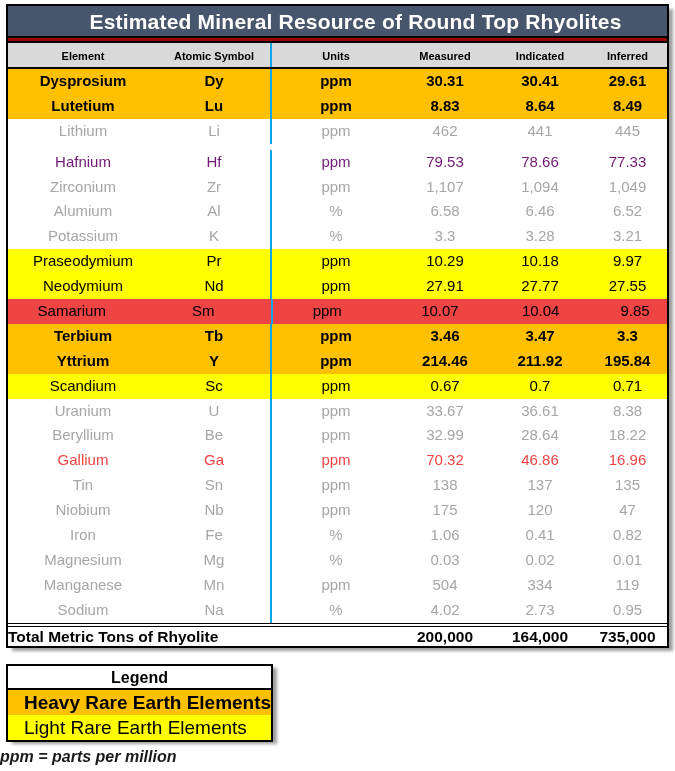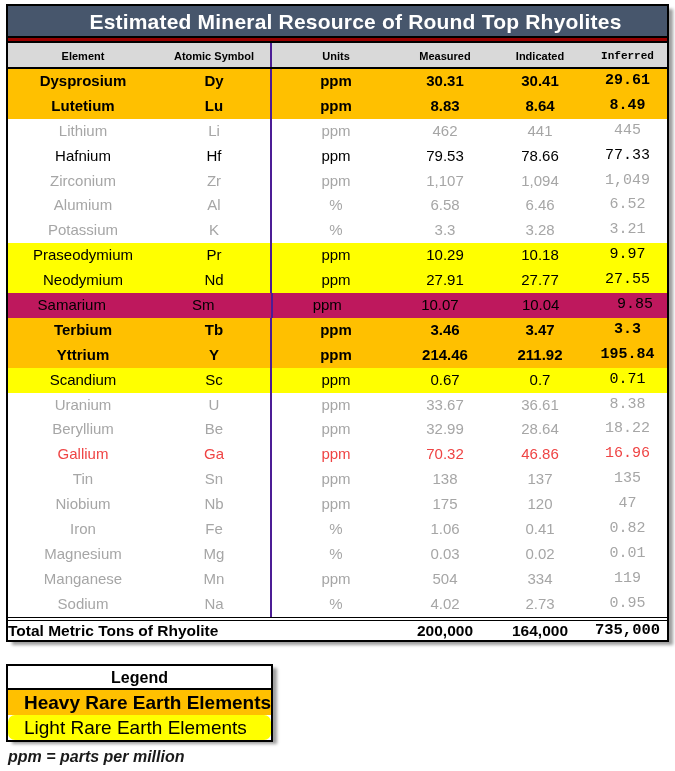--- a/index.html
+++ b/index.html
@@ -30,24 +30,24 @@
   .red-strip {
     height: 5px; background: #990000;
     border-bottom: 2px solid #000;
   }
 
   .grid-row { display: flex; width: 100%; }
   .cell { text-align: center; overflow: hidden; white-space: nowrap; }
 
   .col-element   { width: 150px; }
   .col-symbol    { width: 112px; }
-  .col-units     { width: 130px; border-left: 2px solid #4c1d95; }
+  .col-units     { width: 130px; border-left: 2px solid #0ea5e9; }
   .col-measured  { width: 90px;  }
   .col-indicated { width: 100px; }
-  .col-inferred  { width: 75px; font-family: Liberation Mono, monospace;  }
+  .col-inferred  { width: 75px;  }
 
   .header-row {
     height: 26px; line-height: 26px;
     background: #D9D9D9;
     font-weight: bold; font-size: 11px;
     border-bottom: 2px solid #000;
   }
 
   .row { height: 24.9px; line-height: 24.9px; font-size: 15px; }
   .row.heavy { background: #FFC000; font-weight: bold; color: #000; }
@@ -77,21 +77,21 @@
   }
   .legend-item {
     height: 25px; line-height: 25px;
     padding-left: 16px; font-size: 19px;
     white-space: nowrap; overflow: hidden;
   }
   .legend-item.heavy { background: #FFC000; font-weight: bold; }
   .legend-item.light { background: #FFFF00; }
 
   .footnote {
-    position: absolute; left: 8px; top: 748px;
+    position: absolute; left: 0; top: 748px;
     font-style: italic; font-weight: 600; font-size: 16px;
     color: #1a1a1a;
   }
 </style>
 </head>
 <body>
 
 <div class="main-block">
   <div class="title-bar" style="background: rgb(71, 86, 108); padding-left: 36px;">Estimated Mineral Resource of Round Top Rhyolites</div>
   <div class="red-strip" style="background: rgb(153, 0, 0);"></div>
@@ -123,21 +123,21 @@
         <div class="cell col-inferred">8.49</div>
       </div>
       <div class="grid-row row other" style="color: rgb(166, 166, 166);">
         <div class="cell col-element">Lithium</div>
         <div class="cell col-symbol">Li</div>
         <div class="cell col-units">ppm</div>
         <div class="cell col-measured">462</div>
         <div class="cell col-indicated">441</div>
         <div class="cell col-inferred">445</div>
       </div>
-      <div class="grid-row row other" style="color: #000000;">
+      <div class="grid-row row other" style="color: #701a75; margin-top: 6px;">
         <div class="cell col-element">Hafnium</div>
         <div class="cell col-symbol">Hf</div>
         <div class="cell col-units">ppm</div>
         <div class="cell col-measured">79.53</div>
         <div class="cell col-indicated">78.66</div>
         <div class="cell col-inferred">77.33</div>
       </div>
       <div class="grid-row row other" style="color: rgb(166, 166, 166);">
         <div class="cell col-element">Zirconium</div>
         <div class="cell col-symbol">Zr</div>
@@ -171,21 +171,21 @@
         <div class="cell col-inferred">9.97</div>
       </div>
       <div class="grid-row row light" style="background: rgb(255, 255, 0);">
         <div class="cell col-element">Neodymium</div>
         <div class="cell col-symbol">Nd</div>
         <div class="cell col-units">ppm</div>
         <div class="cell col-measured">27.91</div>
         <div class="cell col-indicated">27.77</div>
         <div class="cell col-inferred">27.55</div>
       </div>
-      <div class="grid-row row light" style="background: #be185d; gap: 20px;">
+      <div class="grid-row row light" style="background: #ef4444; gap: 20px;">
         <div class="cell col-element">Samarium</div>
         <div class="cell col-symbol">Sm</div>
         <div class="cell col-units">ppm</div>
         <div class="cell col-measured">10.07</div>
         <div class="cell col-indicated">10.04</div>
         <div class="cell col-inferred">9.85</div>
       </div>
       <div class="grid-row row heavy" style="background: rgb(255, 192, 0);">
         <div class="cell col-element">Terbium</div>
         <div class="cell col-symbol">Tb</div>
@@ -289,17 +289,17 @@
     <div class="cell col-measured">200,000</div>
     <div class="cell col-indicated">164,000</div>
     <div class="cell col-inferred">735,000</div>
   </div>
 </div>
 
 <div class="legend-box">
   <div class="legend-title">Legend</div>
   <div>
       <div class="legend-item heavy" style="background: rgb(255, 192, 0);">Heavy Rare Earth Elements</div>
-      <div class="legend-item light" style="background: rgb(255, 255, 0); border-radius: 7px;">Light Rare Earth Elements</div>
+      <div class="legend-item light" style="background: rgb(255, 255, 0);">Light Rare Earth Elements</div>
     </div>
 </div>
 
 <div class="footnote">ppm = parts per million</div>
 
 </body></html>

